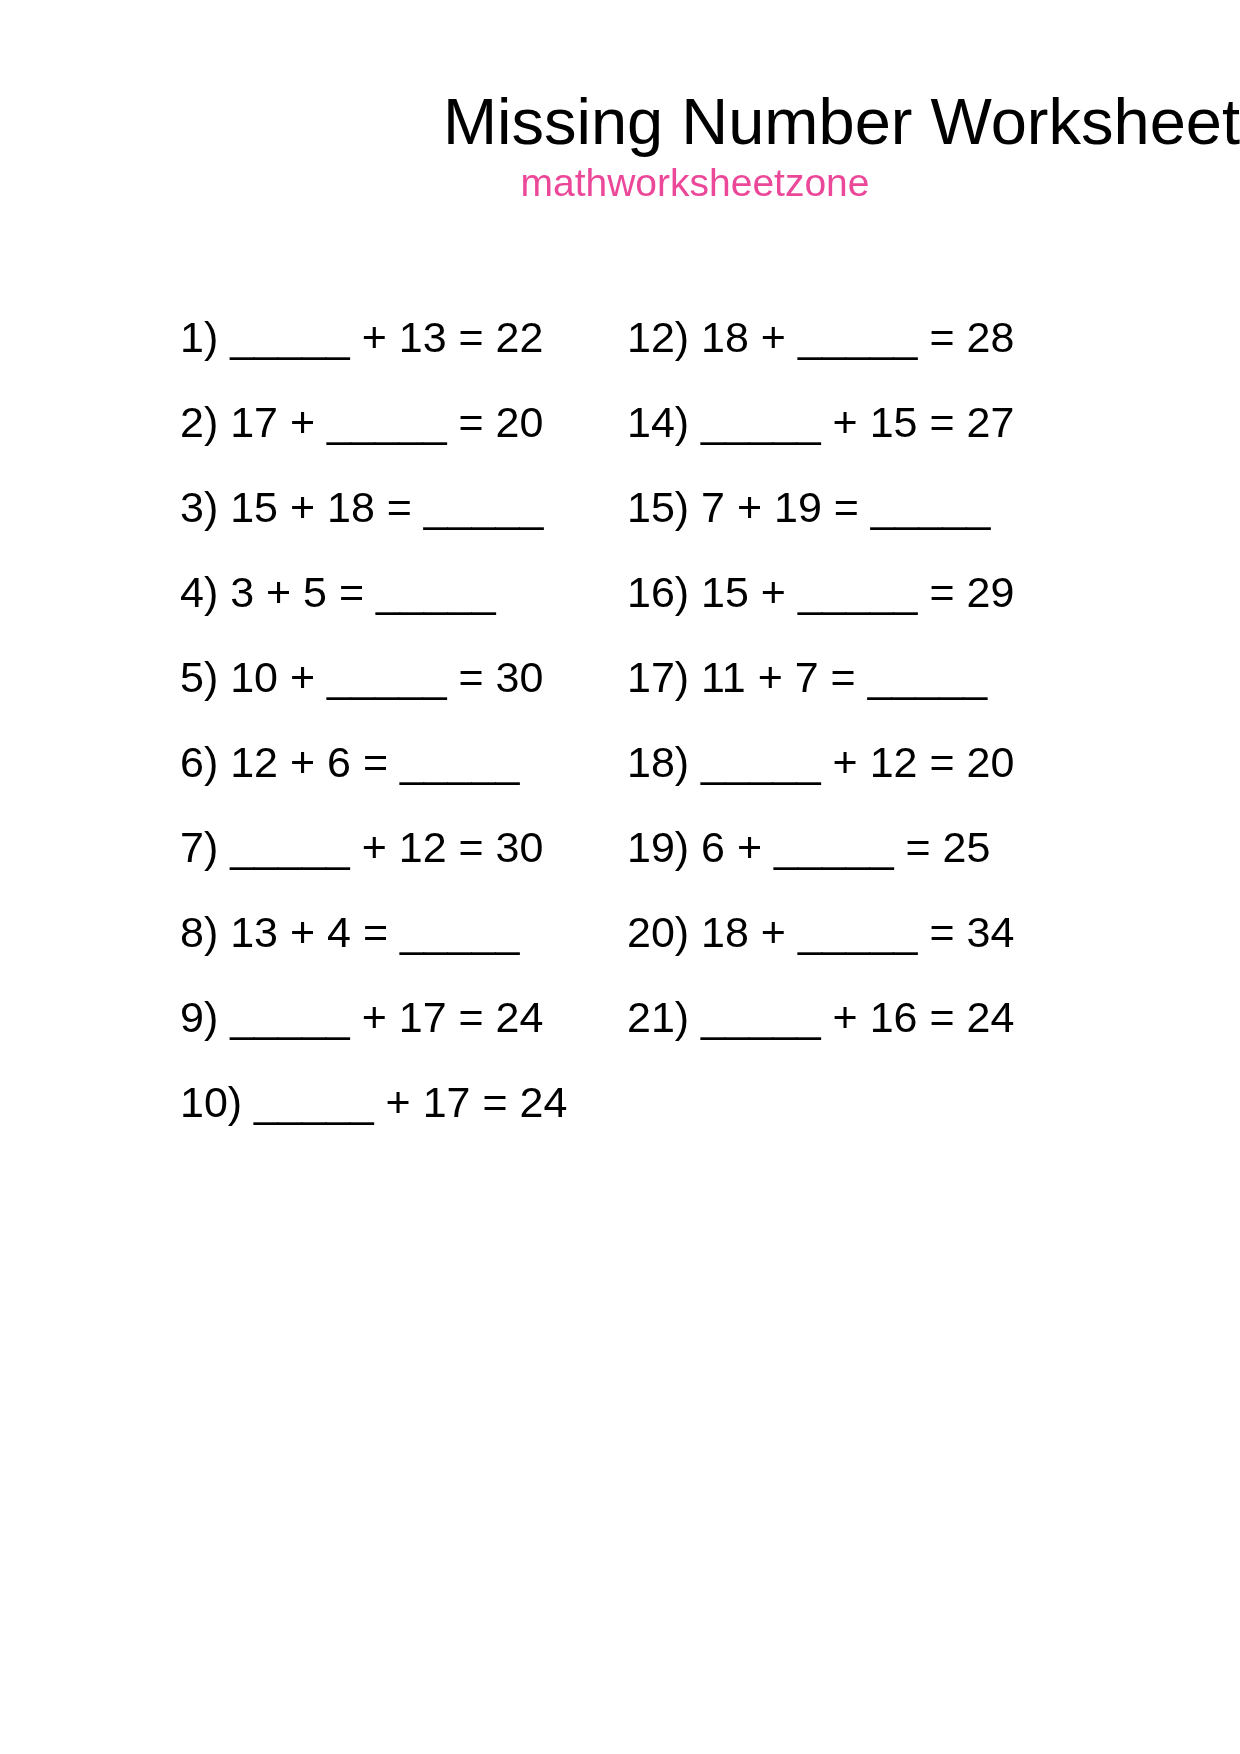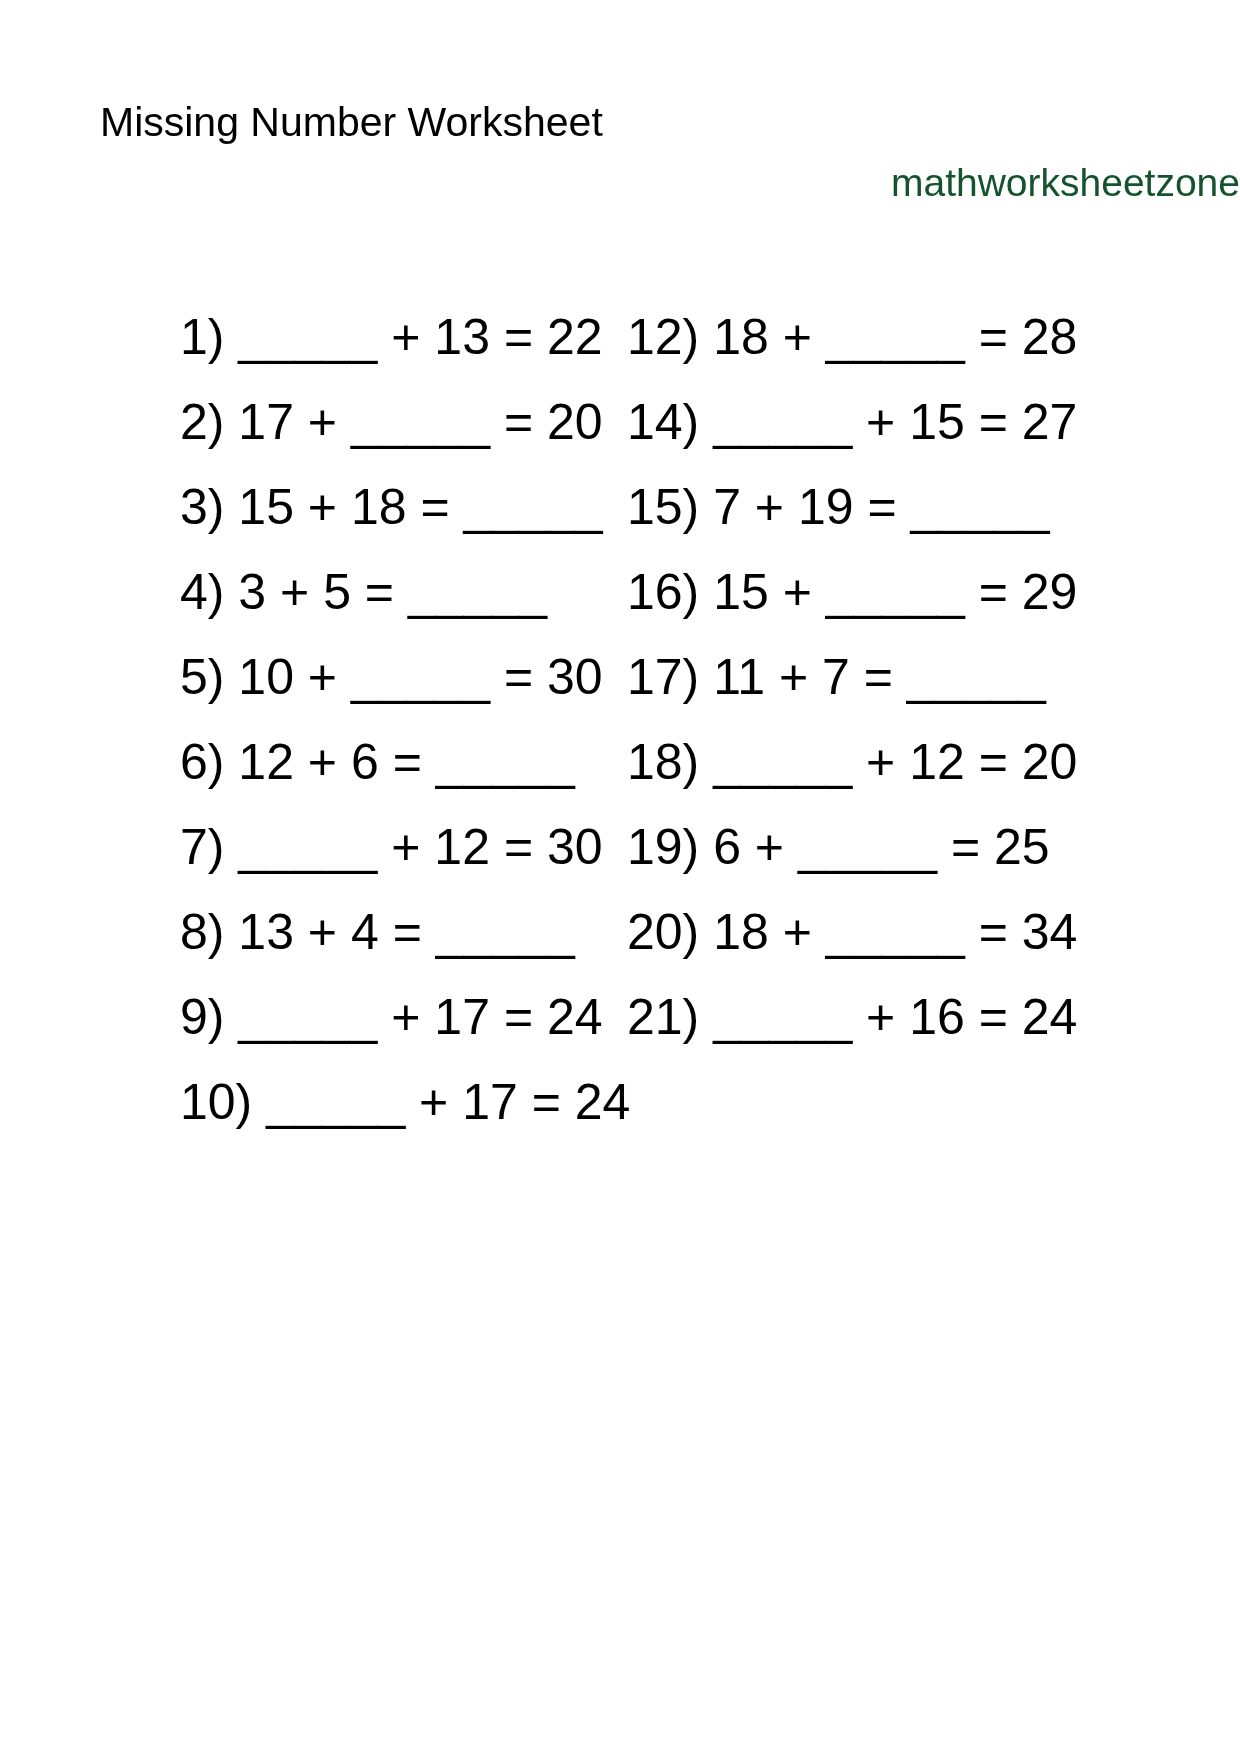--- a/index.html
+++ b/index.html
@@ -1,25 +1,25 @@
 <!DOCTYPE html>
 <html><head>
 <meta charset="utf-8">
 <style>
   html, body { margin:0; padding:0; background:#ffffff; }
   body { width:1240px; height:1754px; position:relative; overflow:hidden;
          font-family:"Liberation Sans", sans-serif; color:#000; }
-  .title { position:absolute; left:0; width:1240px; top:92px; text-align:left;
-           font-size:41px; line-height:60px; padding-left:100px; box-sizing:border-box; white-space:nowrap; }
-  .subtitle { position:absolute; left:0; width:1240px; top:160px; text-align:right;
-              font-size:39px; line-height:46px; color:#14532d; padding-left:150px; box-sizing:border-box; white-space:nowrap; }
+  .title { position:absolute; left:0; width:1240px; top:92px; text-align:right;
+           font-size:65px; line-height:60px; padding-left:100px; box-sizing:border-box; white-space:nowrap; }
+  .subtitle { position:absolute; left:0; width:1240px; top:160px; text-align:center;
+              font-size:39px; line-height:46px; color:#ec4899; padding-left:150px; box-sizing:border-box; white-space:nowrap; }
   .col { position:absolute; top:309px; }
   .col.left { left:180px; }
   .col.right { left:627px; }
-  .prob { height:85px; font-size:50px; line-height:56px; white-space:pre; }
+  .prob { height:85px; font-size:43px; line-height:56px; white-space:pre; }
 </style>
 </head>
 <body>
 
 <div class="title">Missing Number Worksheet</div>
 <div class="subtitle">mathworksheetzone</div>
 
 <div class="col left">
   <div class="prob">1) _____ + 13 = 22</div>
   <div class="prob">2) 17 + _____ = 20</div>

